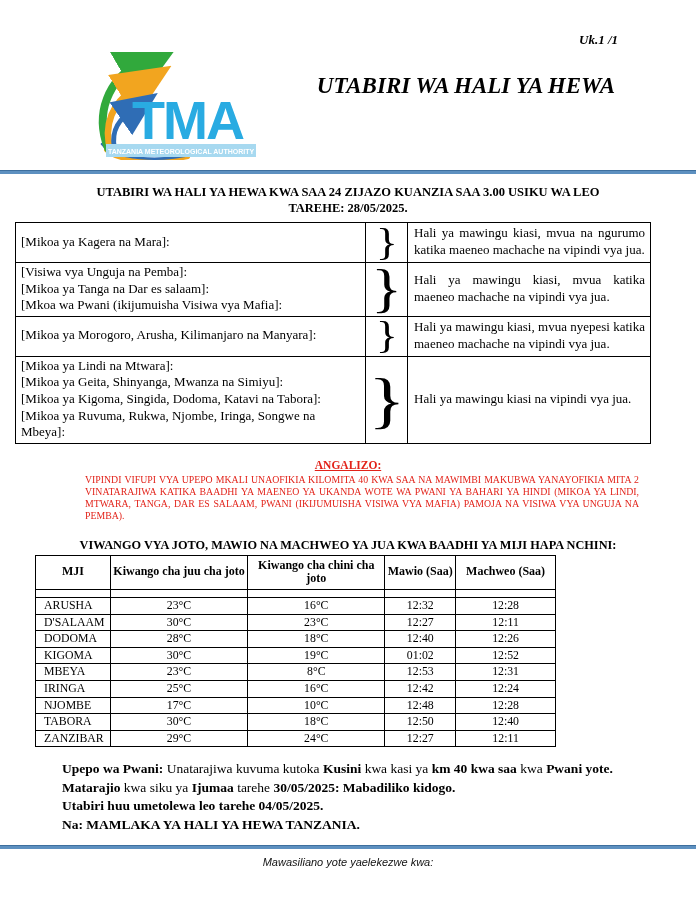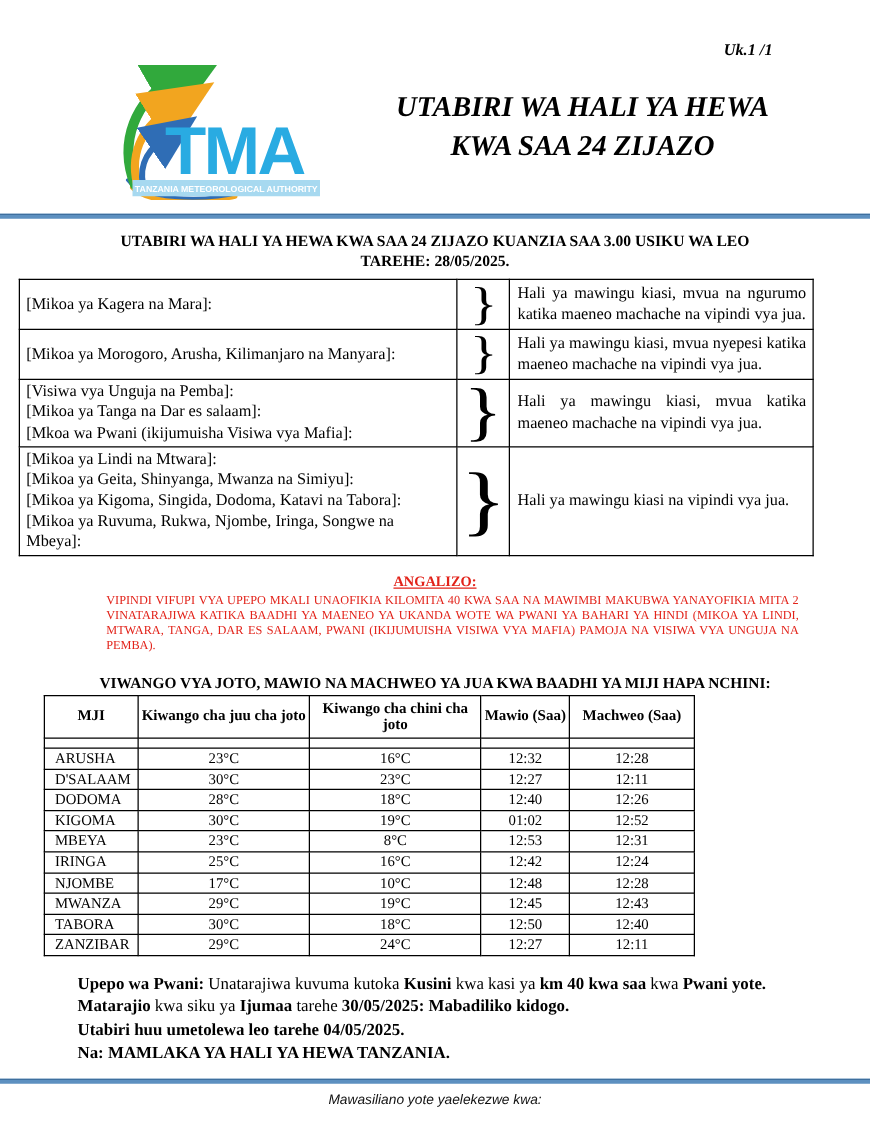--- a/index.html
+++ b/index.html
@@ -86,21 +86,20 @@
         <path d="M32,96 C18,60 34,28 60,13" fill="none" stroke="#31a93c" stroke-width="8" stroke-linecap="round" marker-end="url(#ah-g)"></path>
         <path d="M35,100 C26,72 38,50 57,38" fill="none" stroke="#f2a51f" stroke-width="6.5" stroke-linecap="round" marker-end="url(#ah-y)"></path>
         <path d="M40,102 C34,84 40,70 53,61" fill="none" stroke="#2f6db5" stroke-width="5" stroke-linecap="round" marker-end="url(#ah-b)"></path>
         <text x="56" y="87" font-family="Liberation Sans, sans-serif" font-size="54" font-weight="bold" fill="#29abe2" letter-spacing="-2">TMA</text>
         <rect x="30" y="92" width="150" height="13" fill="#a7d9f0"></rect>
         <text x="105" y="101.5" text-anchor="middle" font-family="Liberation Sans, sans-serif" font-size="7" font-weight="bold" fill="#ffffff">TANZANIA METEOROLOGICAL AUTHORITY</text>
       </svg>
     </div>
     <div class="main-title">
       <div>UTABIRI WA HALI YA HEWA</div>
-      <div>KWA SAA 24 ZIJAZO</div>
     </div>
   </div>
 
   <div class="blue-rule rule-1"></div>
 
   <div class="fc-heading">
     <div>UTABIRI WA HALI YA HEWA KWA SAA 24 ZIJAZO KUANZIA SAA 3.00 USIKU WA LEO</div>
     <div>TAREHE: 28/05/2025.</div>
   </div>
 
@@ -108,33 +107,33 @@
     <tbody>
       <tr>
         <td class="fc-regions">
           <div>[Mikoa ya Kagera na Mara]:</div>
         </td>
         <td class="fc-brace"><span class="brace b-s">}</span></td>
         <td class="fc-desc">Hali ya mawingu kiasi, mvua na ngurumo katika maeneo machache na vipindi vya jua.</td>
       </tr>
       <tr>
         <td class="fc-regions">
-          <div>[Mikoa ya Morogoro, Arusha, Kilimanjaro na Manyara]:</div>
-        </td>
-        <td class="fc-brace"><span class="brace b-s">}</span></td>
-        <td class="fc-desc">Hali ya mawingu kiasi, mvua nyepesi katika maeneo machache na vipindi vya jua.</td>
-      </tr>
-      <tr>
-        <td class="fc-regions">
           <div>[Visiwa vya Unguja na Pemba]:</div>
           <div>[Mikoa ya Tanga na Dar es salaam]:</div>
           <div>[Mkoa wa Pwani (ikijumuisha Visiwa vya Mafia]:</div>
         </td>
         <td class="fc-brace"><span class="brace b-m">}</span></td>
         <td class="fc-desc">Hali ya mawingu kiasi, mvua katika maeneo machache na vipindi vya jua.</td>
+      </tr>
+      <tr>
+        <td class="fc-regions">
+          <div>[Mikoa ya Morogoro, Arusha, Kilimanjaro na Manyara]:</div>
+        </td>
+        <td class="fc-brace"><span class="brace b-s">}</span></td>
+        <td class="fc-desc">Hali ya mawingu kiasi, mvua nyepesi katika maeneo machache na vipindi vya jua.</td>
       </tr>
       <tr>
         <td class="fc-regions">
           <div>[Mikoa ya Lindi na Mtwara]:</div>
           <div>[Mikoa ya Geita, Shinyanga, Mwanza na Simiyu]:</div>
           <div>[Mikoa ya Kigoma, Singida, Dodoma, Katavi na Tabora]:</div>
           <div>[Mikoa ya Ruvuma, Rukwa, Njombe, Iringa, Songwe na Mbeya]:</div>
         </td>
         <td class="fc-brace"><span class="brace b-l">}</span></td>
         <td class="fc-desc">Hali ya mawingu kiasi na vipindi vya jua.</td>
@@ -215,27 +214,20 @@
         <td>12:24</td>
       </tr>
       <tr>
         <td class="city">NJOMBE</td>
         <td>17°C</td>
         <td>10°C</td>
         <td>12:48</td>
         <td>12:28</td>
       </tr>
       <tr>
-        <td class="city">MWANZA</td>
-        <td>29°C</td>
-        <td>19°C</td>
-        <td>12:45</td>
-        <td>12:43</td>
-      </tr>
-      <tr>
         <td class="city">TABORA</td>
         <td>30°C</td>
         <td>18°C</td>
         <td>12:50</td>
         <td>12:40</td>
       </tr>
       <tr>
         <td class="city">ZANZIBAR</td>
         <td>29°C</td>
         <td>24°C</td>

